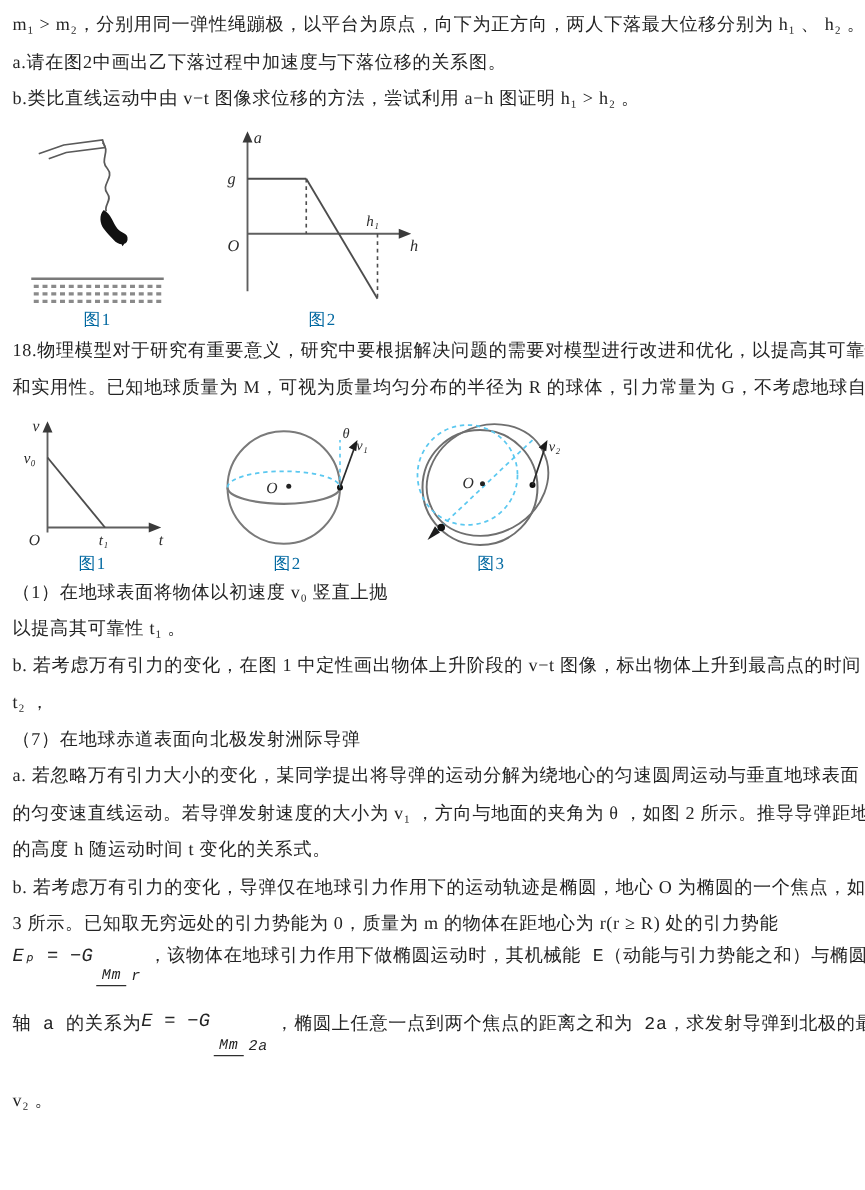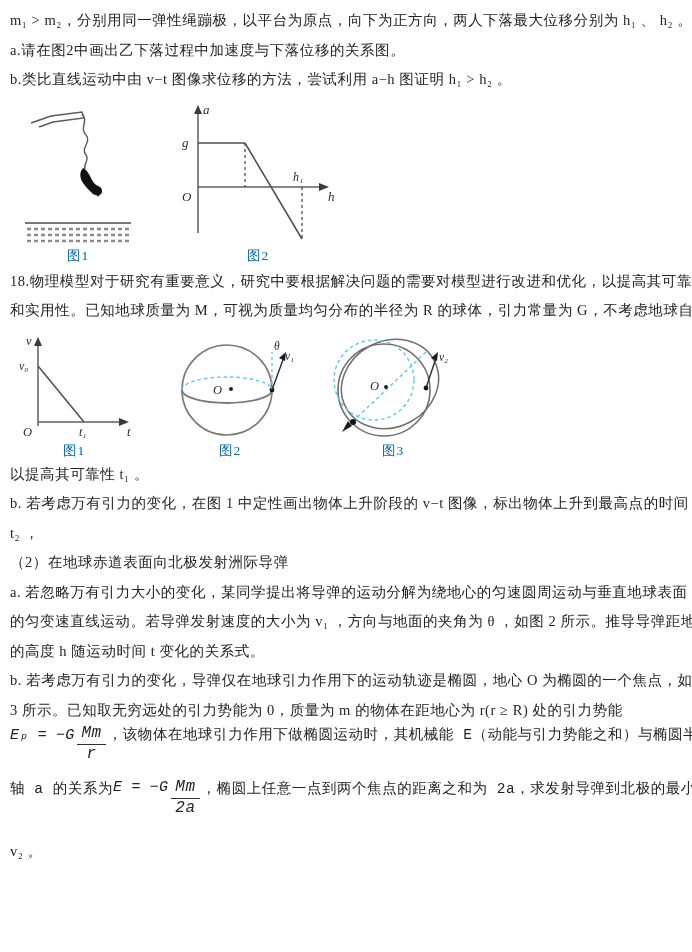--- a/index.html
+++ b/index.html
@@ -13,21 +13,21 @@
     font-size:14.5px;line-height:29.5px;letter-spacing:0.55px;
     white-space:nowrap;
   }
   .figrow{display:flex;align-items:flex-end;}
   .figrow1{margin:4px 0 2px 4px;height:166px;}
   .figrow2{margin:6px 0 0 0;height:128px;}
   .figblock{display:flex;flex-direction:column;align-items:center;}
   .figcap{font-size:13.5px;color:#0369a1;letter-spacing:1px;line-height:18px;}
   .eqline{display:flex;height:54px;font-size:14.5px;letter-spacing:0.55px;white-space:nowrap;font-family:Liberation Mono, monospace;}
   .eqmath{font-style:italic;font-size:15px;letter-spacing:0.2px;}
-  .frac{display:inline-flex;flex-direction:column;align-items:center;vertical-align:middle;font-style:italic;font-size:16px;margin:0 2px 0 3px;line-height:1.1;}
+  .frac{display:inline-flex;flex-direction:row;align-items:center;vertical-align:middle;font-style:italic;font-size:12px;margin:0 2px 0 3px;line-height:1.1;}
   .frac .num{border-bottom:1.3px solid #2e2e2e;padding:0 4px 1px 4px;}
   .frac .den{padding:1px 4px 0 4px;}
   svg text{font-family:"Liberation Serif","DejaVu Serif",serif;}
 </style>
 </head>
 <body>
 
 <div class="page">
 
   <div class="tline">m₁ &gt; m₂，分别用同一弹性绳蹦极，以平台为原点，向下为正方向，两人下落最大位移分别为 h₁ 、 h₂ 。图</div>
@@ -134,25 +134,26 @@
 
         <circle cx="104" cy="58" r="2.4" fill="#111111"></circle>
         <line x1="104" y1="58" x2="114" y2="28" stroke="#2c2c2c" stroke-width="1.4"></line>
         <polygon points="116,22 109,28 115,31" fill="#1c1c1c"></polygon>
         <text x="117" y="31" font-size="11.5" font-style="italic" fill="#2c2c2c">v₂</text>
       </svg>
       <div class="figcap">图3</div>
     </div>
   </div>
 
+  <div class="tline">（1）在地球表面将物体以初速度 v₀ 竖直上抛</div>
   <div class="tline">以提高其可靠性 t₁ 。</div>
   <div class="tline">b. 若考虑万有引力的变化，在图 1 中定性画出物体上升阶段的 v−t 图像，标出物体上升到最高点的时间</div>
   <div class="tline">t₂ ，</div>
 
-  <div class="tline">（2）在地球赤道表面向北极发射洲际导弹</div>
+  <div class="tline">（7）在地球赤道表面向北极发射洲际导弹</div>
   <div class="tline">a. 若忽略万有引力大小的变化，某同学提出将导弹的运动分解为绕地心的匀速圆周运动与垂直地球表面</div>
   <div class="tline">的匀变速直线运动。若导弹发射速度的大小为 v₁ ，方向与地面的夹角为 θ ，如图 2 所示。推导导弹距地面</div>
   <div class="tline">的高度 h 随运动时间 t 变化的关系式。</div>
   <div class="tline">b. 若考虑万有引力的变化，导弹仅在地球引力作用下的运动轨迹是椭圆，地心 O 为椭圆的一个焦点，如图</div>
   <div class="tline">3 所示。已知取无穷远处的引力势能为 0，质量为 m 的物体在距地心为 r(r ≥ R) 处的引力势能</div>
 
   <div class="eqline">
     <span class="eqmath">Eₚ = −G</span>
     <span class="frac">
       <span class="num">Mm</span>

